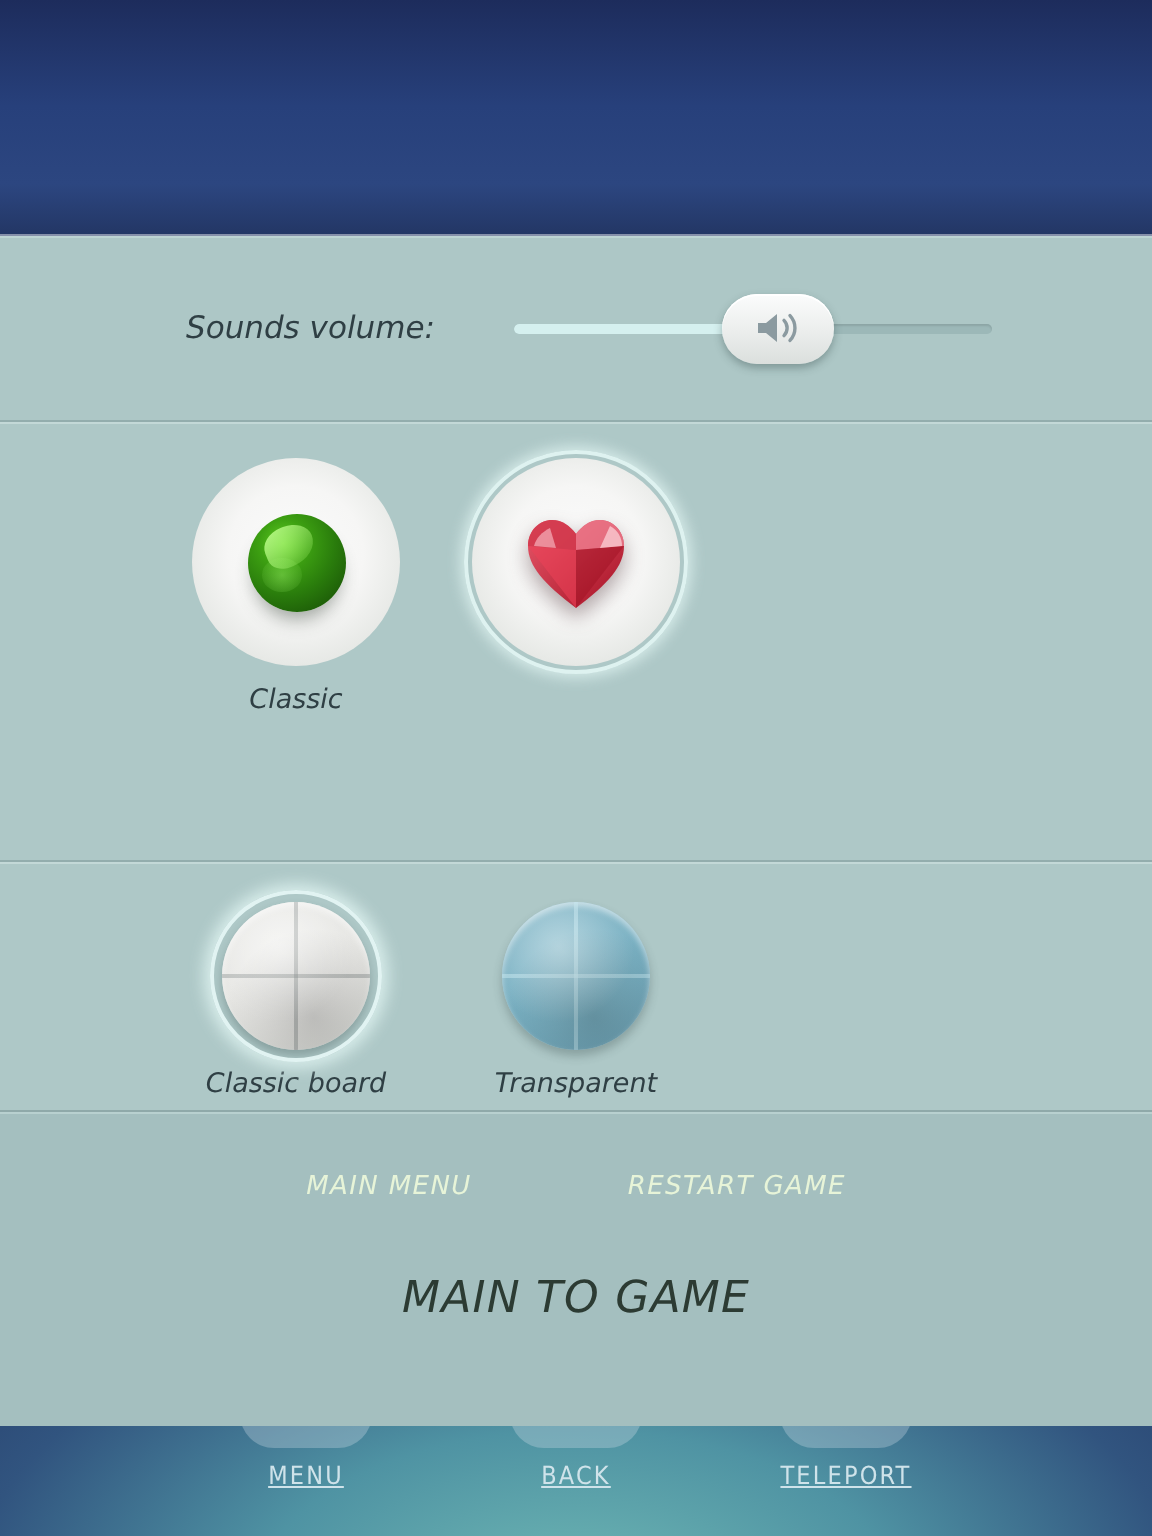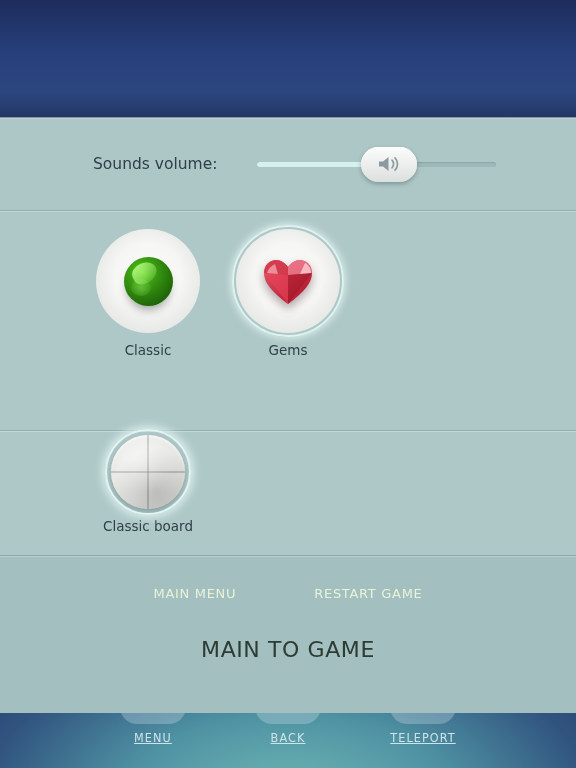--- a/index.html
+++ b/index.html
@@ -86,20 +86,21 @@
     position: absolute;
     left: 0; top: 118px;
     width: 576px; height: 558px;
     background: #a8c4c4;
     box-shadow: 0 -1px 0 rgba(255,255,255,0.45), 0 1px 0 rgba(0,0,0,0.18);
   }
   .sect {
     position: relative;
     width: 100%;
     box-sizing: border-box;
+    font-style: italic;
   }
   #sect-volume {
     height: 93px;
     background: #adc7c6;
     border-bottom: 1px solid #93adad;
     box-shadow: inset 0 1px 0 #bdd4d3;
   }
   #sect-marbles {
     height: 220px;
     background: #aec8c7;
@@ -381,41 +382,50 @@
               <path d="M27 48 C11 36 3 27 3 17 C3 9 9 4 15 4 C20 4 24 7 27 11 C30 7 34 4 39 4 C45 4 51 9 51 17 C51 27 43 36 27 48 Z" fill="url(#gemA)"></path>
               <path d="M27 11 C24 7 20 4 15 4 C9 4 3 9 3 17 L27 19 Z" fill="#d23a4e" opacity="0.85"></path>
               <path d="M27 11 C30 7 34 4 39 4 C45 4 51 9 51 17 L27 19 Z" fill="#f08293" opacity="0.75"></path>
               <path d="M3 17 L27 19 L27 48 Z" fill="#ec4257" opacity="0.55"></path>
               <path d="M51 17 L27 19 L27 48 Z" fill="#9e0f22" opacity="0.45"></path>
               <path d="M14 8 C10 10 7 13 6 17 L17 18 Z" fill="#ffd2d8" opacity="0.55"></path>
               <path d="M44 7 C48 9 50 13 50 17 L39 18 Z" fill="#ffe5e8" opacity="0.62"></path>
             </svg>
           </div>
         </div>
-        <div class="opt-label">Gems</div>
       </div>
 
     </div>
   </div>
 
   <div class="sect" id="sect-boards">
-    <div class="opt-row" style="padding-top:4px;">
+    <div class="opt-row" style="padding-top:20px;">
 
       <div class="opt">
         <div class="bwrap sel">
           <div class="bdisc plain">
             <div class="cross-v"></div>
             <div class="cross-h"></div>
             <div class="shade"></div>
           </div>
         </div>
         <div class="opt-label">Classic board</div>
       </div>
 
 
+      <div class="opt">
+        <div class="bwrap">
+          <div class="bdisc trans">
+            <div class="cross-v"></div>
+            <div class="cross-h"></div>
+            <div class="shade"></div>
+          </div>
+        </div>
+        <div class="opt-label">Transparent</div>
+      </div>
 
     </div>
   </div>
 
   <div class="sect" id="sect-actions">
     <div id="actions-top">
       <div class="act-link">MAIN MENU</div>
       <div class="act-link">RESTART GAME</div>
     </div>
     <div id="back-to-game">MAIN TO GAME</div>

